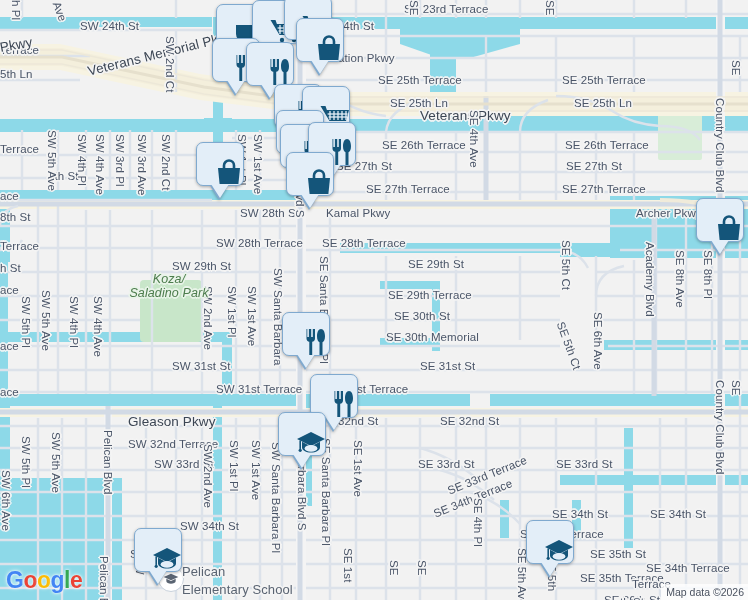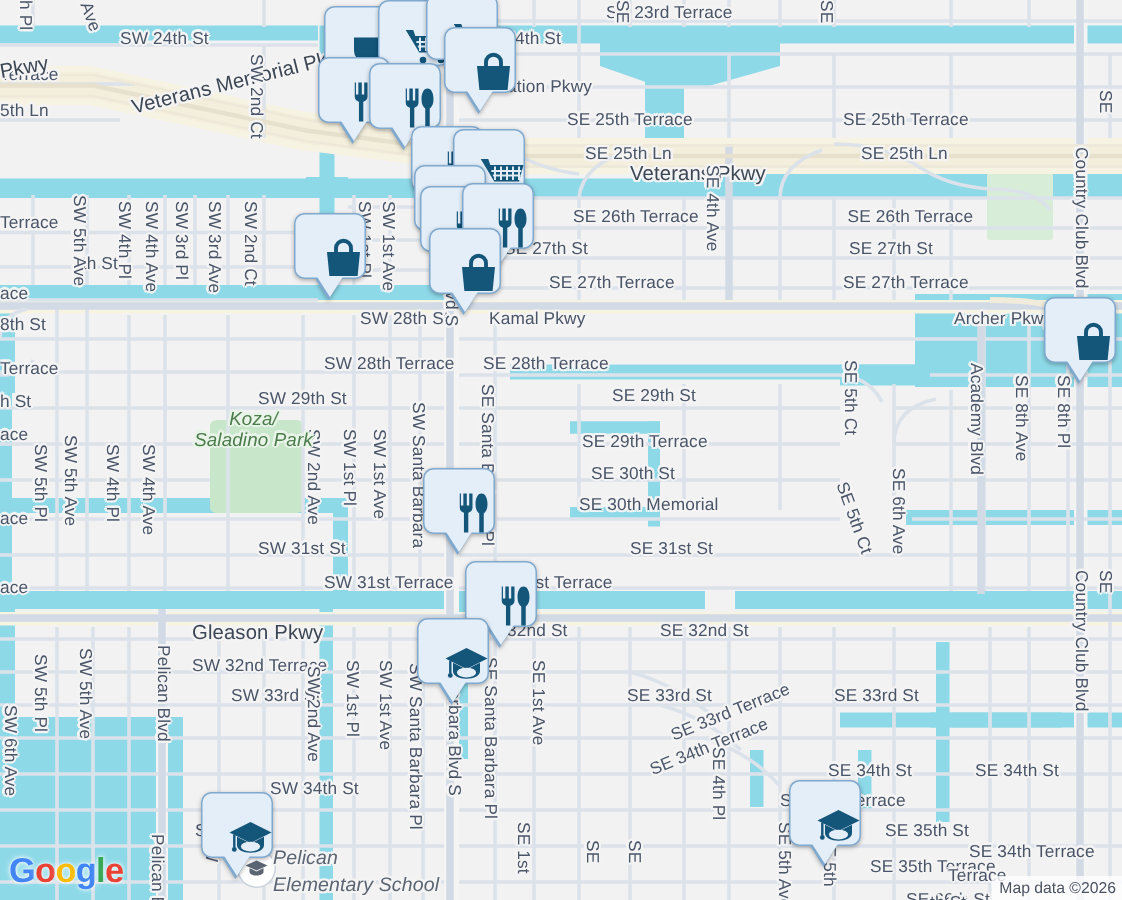--- a/index.html
+++ b/index.html
@@ -34,21 +34,21 @@
     pointer-events: none;
   }
   .lbl.big { font-size: 13.5px; color: #3C4654; }
   .lbl.vert { transform-origin: 0 0; }
   .lbl.park-name {
     color: #4C7C4C; font-size: 12.5px; text-align: center;
     text-shadow:
       -1.6px 0 #E9F4E9, 1.6px 0 #E9F4E9, 0 -1.6px #E9F4E9, 0 1.6px #E9F4E9,
       -1.2px -1.2px #E9F4E9, 1.2px -1.2px #E9F4E9, -1.2px 1.2px #E9F4E9, 1.2px 1.2px #E9F4E9;
   }
-  .lbl.poi-name { color: #5A6472; font-size: 13px; font-style: italic; }
+  .lbl.poi-name { color: #5A6472; font-size: 13px; }
 
   
   .pin {
     position: absolute;
     width: 48px; height: 56px;
     filter: drop-shadow(0 1px 1.5px rgba(0,0,0,0.30));
   }
   .pin .body {
     position: absolute; left: 0; top: 0;
     width: 48px; height: 44px;

